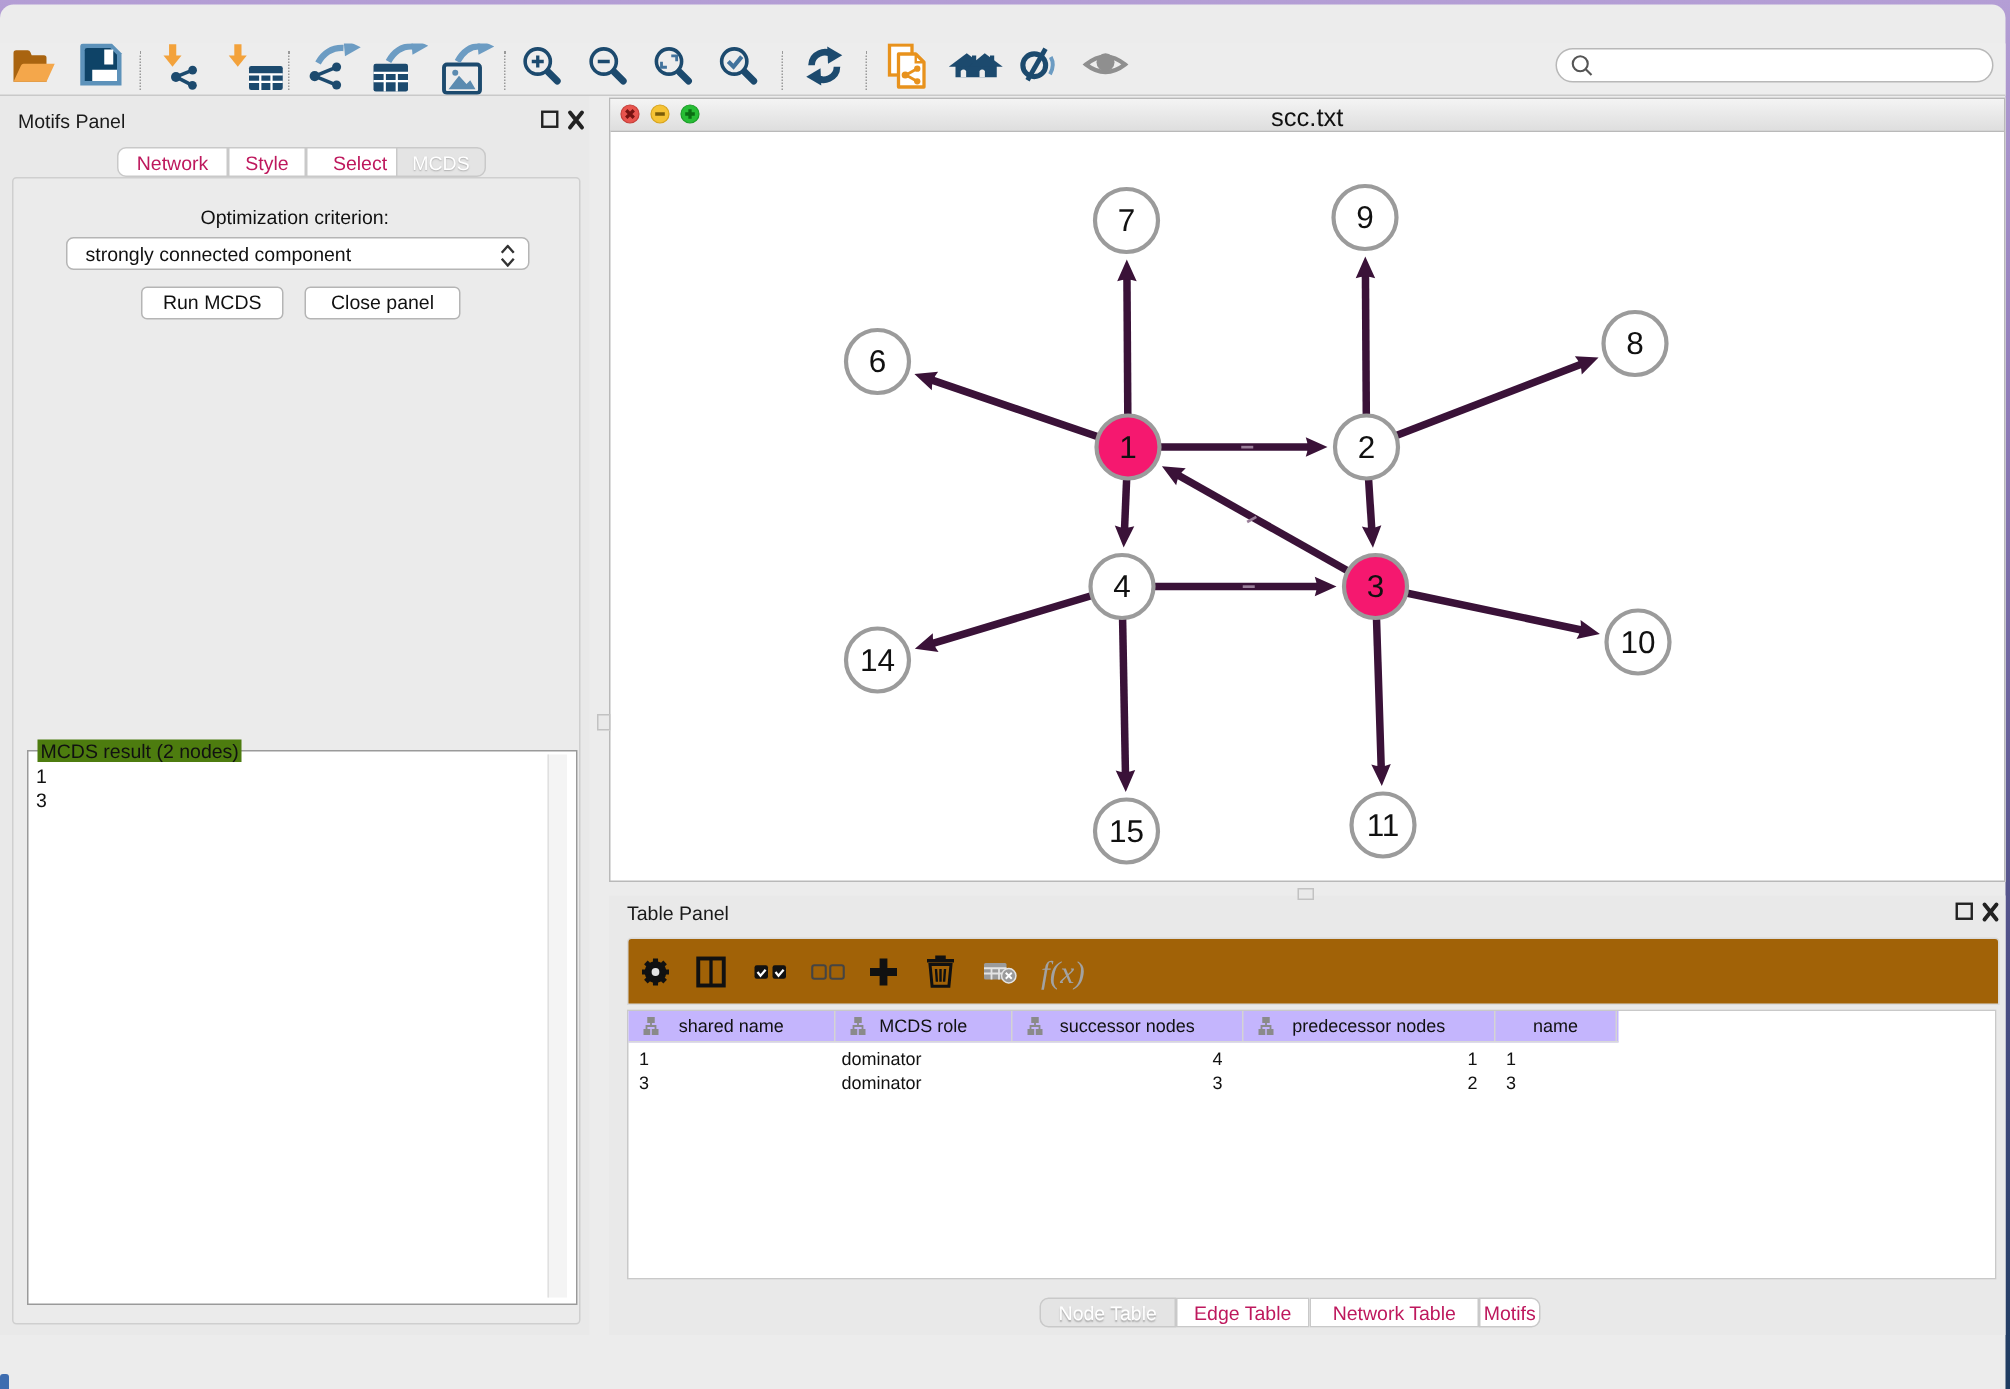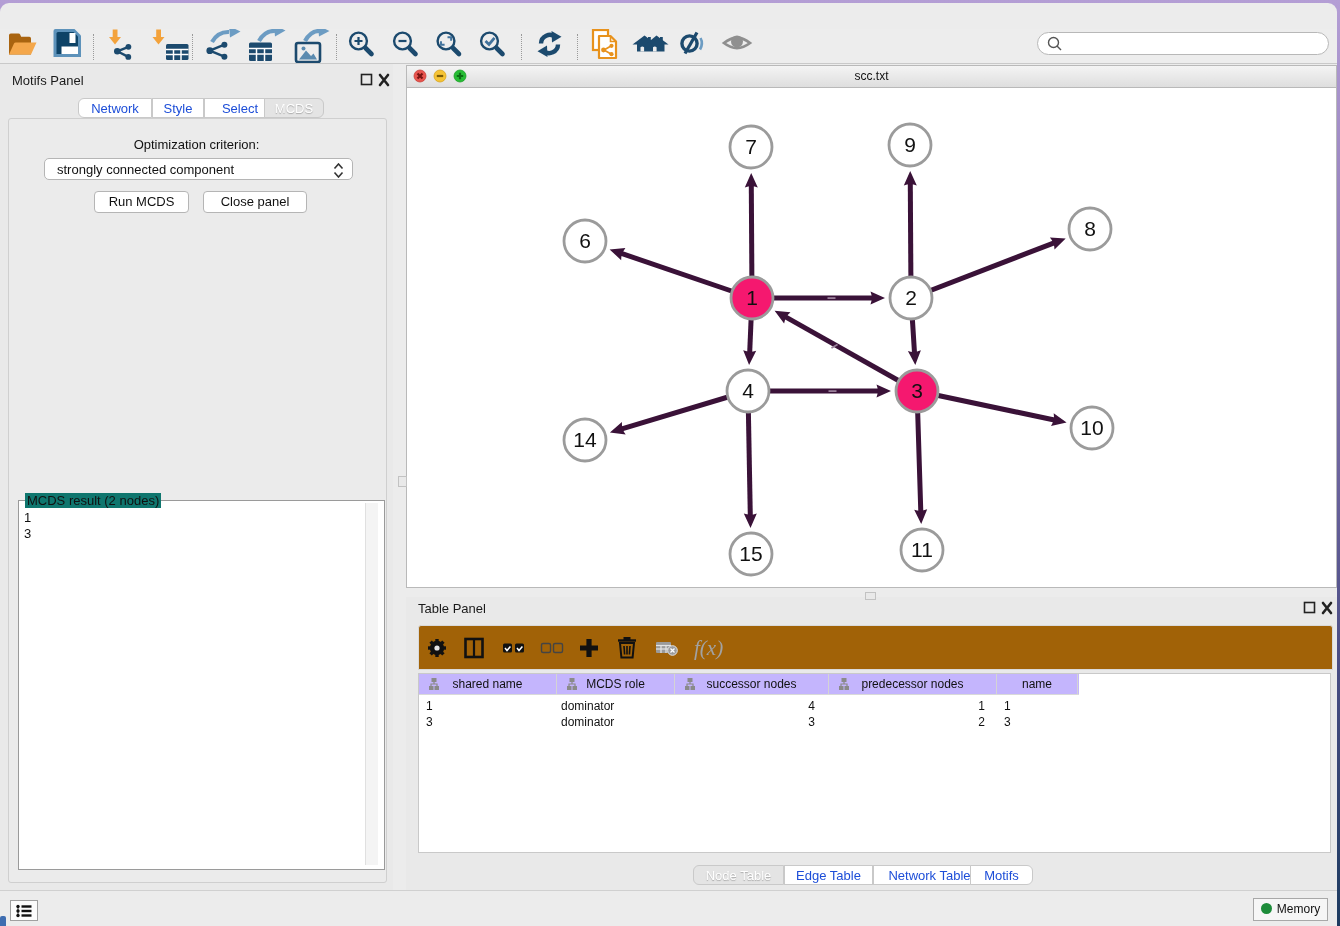--- a/index.html
+++ b/index.html
@@ -17,44 +17,44 @@
 #toolbar{position:absolute;left:0;top:26px;width:100%;height:34px;background:#ededed;
  border-bottom:1px solid #c9c9c9;}
 .sep{position:absolute;top:5px;height:26px;width:0;border-left:1px dotted #9a9a9a;}
 #searchbox{position:absolute;left:1037px;top:3px;width:292px;height:23px;background:#fff;
  border:1px solid #b8b8b8;border-radius:12px;box-sizing:border-box;}
 
 #cpanel{position:absolute;left:0;top:61px;width:393px;height:826px;background:#e9e9e9;}
 #cpanel .hdr{position:absolute;left:12px;top:9px;font-size:13px;color:#1a1a1a;}
 .tabs{position:absolute;font-size:13px;}
 .tab{position:absolute;top:0;height:20px;line-height:20px;text-align:center;
- background:#fff;border:1px solid #c9c9c9;box-sizing:border-box;color:#1d4ed8;}
+ background:#fff;border:1px solid #c9c9c9;box-sizing:border-box;color:#be185d;}
 .tab.sel{background:#e4e4e4;color:#fff;text-shadow:0 1px 1px #aaa;}
 #cpcontent{position:absolute;left:8px;top:54px;width:377px;height:763px;
  background:#ebebeb;border:1px solid #cfcfcf;border-radius:3px;}
 #optlabel{position:absolute;left:0;top:73px;width:100%;text-align:center;font-size:13px;color:#111;}
 #dropdown{position:absolute;left:44px;top:94px;width:309px;height:22px;background:#fff;
  border:1px solid #b5b5b5;border-radius:5px;box-sizing:border-box;font-size:13px;color:#111;}
 .btn{position:absolute;top:127px;height:22px;background:#fff;border:1px solid #b5b5b5;
  border-radius:4px;box-sizing:border-box;text-align:center;font-size:13px;color:#111;
  line-height:20px;}
 #fieldset{position:absolute;left:18px;top:436px;width:365px;height:368px;
  border:1px solid #9a9a9a;background:#fff;}
-#fieldset .legend{position:absolute;left:6px;top:-8px;background:#0f766e;padding:0 2px;
+#fieldset .legend{position:absolute;left:6px;top:-8px;background:#4d7c0f;padding:0 2px;
  font-size:13px;color:#111;}
 #fieldset .content{position:absolute;left:5px;top:9px;font-size:13px;color:#111;line-height:16px;}
 #fsscroll{position:absolute;right:6px;top:2px;width:12px;height:362px;background:#f4f4f4;
  border-left:1px solid #e0e0e0;}
 
 #netwin{position:absolute;left:406px;top:62px;width:931px;height:523px;
  background:#fff;border:1px solid #b9b9b9;box-sizing:border-box;}
 #nettitle{position:absolute;left:0;top:0;width:100%;height:22px;
  background:linear-gradient(180deg,#f4f4f4,#dedede);border-bottom:1px solid #b9b9b9;
  box-sizing:border-box;}
-#nettitle .t{position:absolute;width:100%;text-align:center;top:3px;font-size:12px;color:#111;}
+#nettitle .t{position:absolute;width:100%;text-align:center;top:3px;font-size:17px;color:#111;}
 
 #tpanel{position:absolute;left:406px;top:594px;width:931px;height:293px;background:#e9e9e9;}
 #tpanel .hdr{position:absolute;left:12px;top:7px;font-size:13px;color:#1a1a1a;}
 #ttoolbar{position:absolute;left:12px;top:28px;width:913px;height:43px;background:#a16207;
  border:1px solid #dadada;border-radius:3px 3px 0 0;}
 #ttable{position:absolute;left:12px;top:76px;width:913px;height:180px;background:#fff;
  border:1px solid #c9c9c9;box-sizing:border-box;}
 #thead{position:absolute;left:0;top:0;width:660px;height:20px;background:#c4b5fd;
  border-bottom:1px solid #d9d9d9;font-size:12px;color:#111;}
 .thcell{position:absolute;top:0;height:20px;border-right:1px solid #d4d4d4;box-sizing:border-box;
@@ -401,34 +401,20 @@
       <div class="trow" style="left:7px;top:40px;">3</div>
       <div class="trow" style="left:142px;top:40px;">dominator</div>
       <div class="trow" style="left:256px;top:40px;width:140px;text-align:right;">3</div>
       <div class="trow" style="left:410px;top:40px;width:156px;text-align:right;">2</div>
       <div class="trow" style="left:585px;top:40px;">3</div>
     </div>
     <div class="btabs">
       <div class="tab sel" style="left:287px;width:91px;border-radius:6px 0 0 6px;">Node Table</div>
       <div class="tab" style="left:378px;width:89px;">Edge Table</div>
       <div class="tab" style="left:467px;width:113px;">Network Table</div>
-      <div class="tab" style="left:564px;width:63px;border-radius:0 6px 6px 0;">Motifs</div>
+      <div class="tab" style="left:580px;width:41px;border-radius:0 6px 6px 0;">Motifs</div>
     </div>
   </div>
 
   <div style="position:absolute;left:398px;top:473px;width:7px;height:9px;background:#e9e9e9;border:1px solid #c2c2c2;"></div>
   <div style="position:absolute;left:865px;top:589px;width:9px;height:6px;background:#e9e9e9;border:1px solid #c2c2c2;"></div>
-  <div id="statusbar">
-    <div id="listbtn">
-      <svg width="16" height="14" viewBox="0 0 16 14" style="position:absolute;left:5px;top:3px;">
-        <circle cx="2" cy="2.5" r="1.7" fill="#111"></circle>
-          <circle cx="2" cy="7" r="1.7" fill="#111"></circle>
-          <circle cx="2" cy="11.5" r="1.7" fill="#111"></circle>
-        <line x1="2" y1="2.5" x2="2" y2="11.5" stroke="#111" stroke-width="0.8"></line>
-        <rect x="5.5" y="1.3" width="10" height="2.4" fill="#111"></rect>
-        <rect x="5.5" y="5.8" width="10" height="2.4" fill="#111"></rect>
-        <rect x="5.5" y="10.3" width="10" height="2.4" fill="#111"></rect>
-      </svg>
-    </div>
-    <div id="memorybtn"><span style="display:inline-block;width:11px;height:11px;border-radius:50%;background:#1d8c3a;vertical-align:-1px;margin-right:5px;"></span>Memory</div>
-  </div>
 </div>
 <div style="position:absolute;left:0;top:916px;width:6px;height:10px;background:#3e6db0;border-radius:2px 2px 0 0;"></div>
 
 </body></html>

